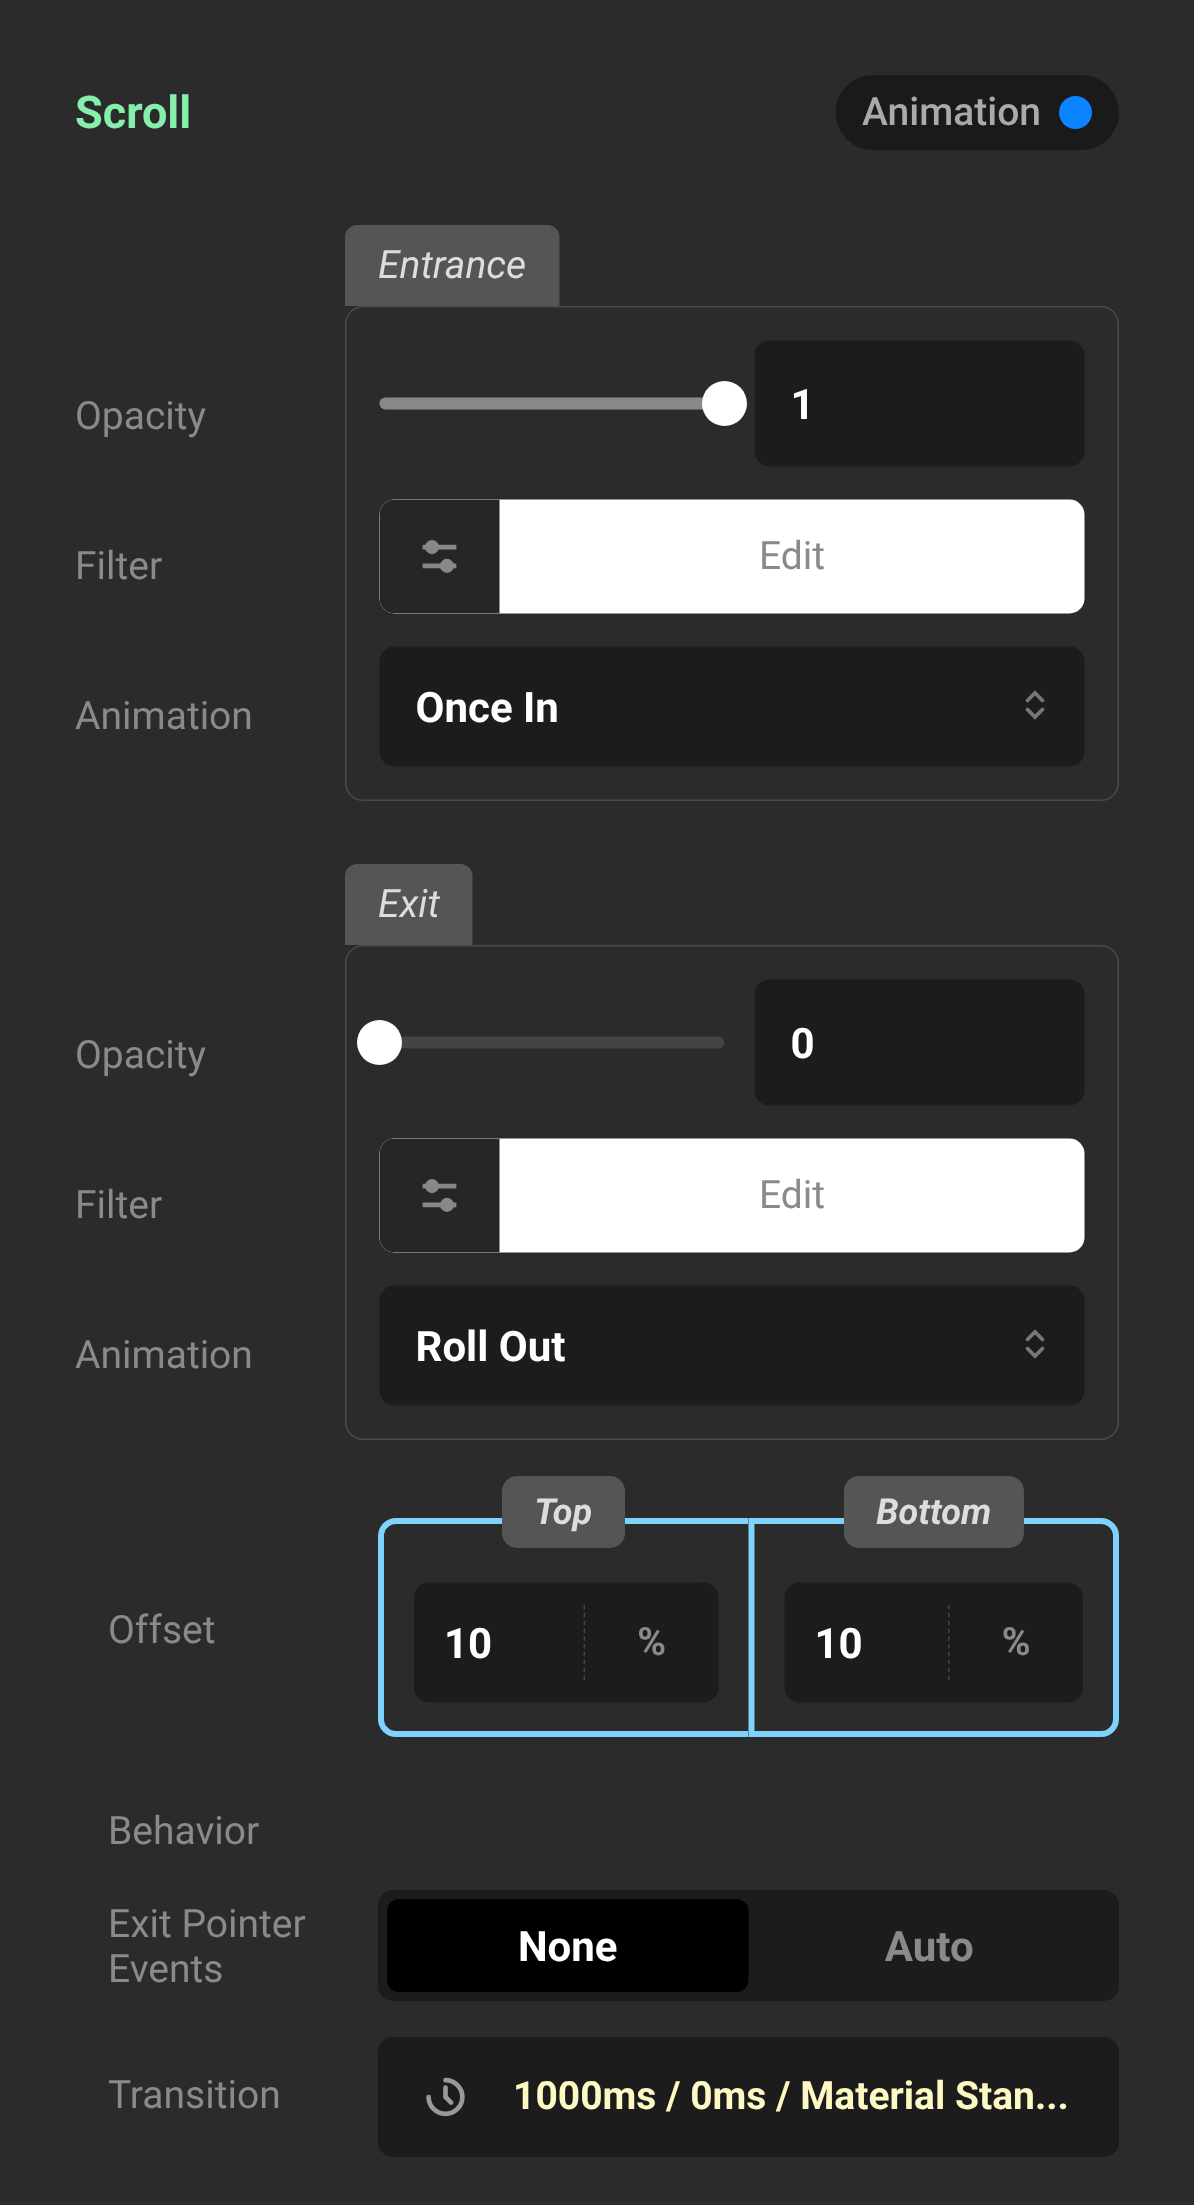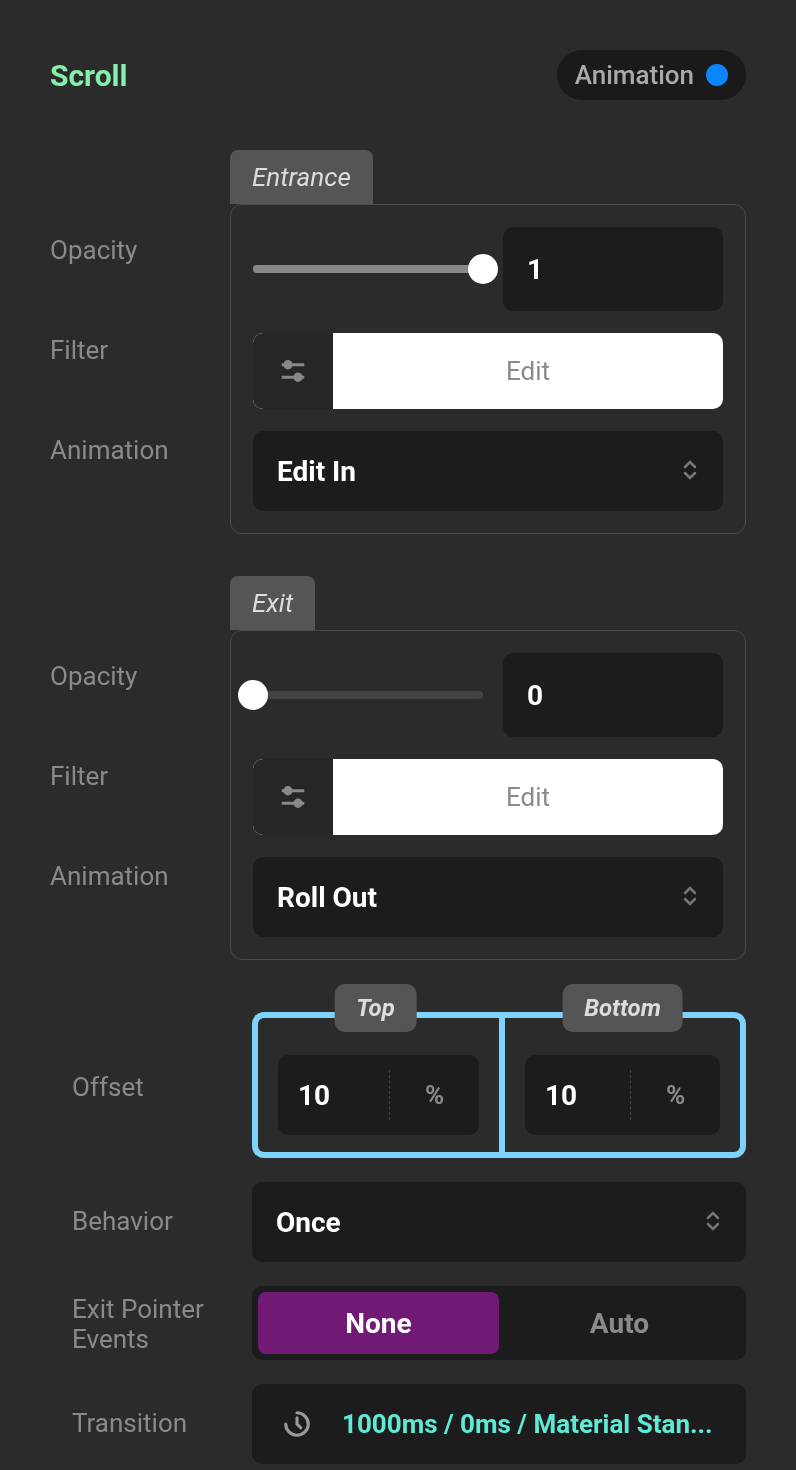--- a/index.html
+++ b/index.html
@@ -180,21 +180,21 @@
     background: #555;
     color: #ddd;
     font-style: italic;
     font-size: 24px;
     padding: 10px 22px;
     border-radius: 10px;
     z-index: 2;
     font-weight: bold;
   }
   .offset-box {
-    border: 6px solid #7dd3fc;
+    border: 4px solid #7dd3fc;
     padding: 40px 20px 20px 20px;
     height: 146px;
     display: flex;
     align-items: center;
     justify-content: center;
   }
   .offset-half:first-child .offset-box {
     border-radius: 12px 0 0 12px;
     border-right: none;
   }
@@ -241,21 +241,21 @@
   .seg-item {
     flex: 1;
     display: flex;
     align-items: center;
     justify-content: center;
     font-size: 28px;
     font-weight: 700;
     border-radius: 8px;
   }
   .seg-item.active {
-    background: #701a75;
+    background: #000000;
     color: #fff;
   }
   .seg-item:not(.active) {
     color: #8a8a8a;
   }
   .trans-box {
     flex: 1;
     height: 80px;
     background: #1c1c1c;
     border-radius: 10px;
@@ -268,35 +268,35 @@
     height: 100%;
     display: flex;
     align-items: center;
     justify-content: center;
     color: #999;
   }
   .trans-text {
     flex: 1;
     font-size: 26px;
     font-weight: 700;
-    color: #5eead4;
+    color: #fef9c3;
     white-space: nowrap;
     overflow: hidden;
     text-overflow: ellipsis;
     padding-right: 20px;
   }
   .section {
     display: flex;
     margin-bottom: 20px;
   }
   .section .label-side {
     width: 180px;
     display: flex;
     flex-direction: column;
-    justify-content: flex-start;
+    justify-content: center;
     padding-top: 50px;
   }
   .section .label-side .lbl {
     font-size: 26px;
     color: #8a8a8a;
     height: 100px;
     display: flex;
     align-items: center;
   }
   .section .group-side {
@@ -340,21 +340,21 @@
                 <circle cx="8" cy="7" r="2.5" fill="#888"></circle>
               <line x1="3" y1="17" x2="21" y2="17"></line>
                 <circle cx="16" cy="17" r="2.5" fill="#888"></circle>
             </svg>
           </div>
           <div class="edit-label">Edit</div>
         </div>
       </div>
       <div class="group-row">
         <div class="select-box">
-          <span class="select-label">Edit In</span>
+          <span class="select-label">Once In</span>
           <span class="chev">
             <svg width="18" height="26" viewBox="0 0 18 26">
                 <path d="M4 10 L9 5 L14 10 M4 16 L9 21 L14 16" stroke="#777" stroke-width="2.5" fill="none" stroke-linecap="round"></path>
               </svg>
           </span>
         </div>
       </div>
     </div>
   </div>
 </div>
@@ -425,30 +425,20 @@
             <div class="offset-unit">%</div>
           </div>
         </div>
       </div>
     </div>
   </div>
 </div>
 
 <div class="row" style="margin-bottom:24px;">
   <div class="label-col">Behavior</div>
-  <div class="control-col" style="display:flex">
-    <div class="select-box">
-      <span class="select-label">Once</span>
-      <span class="chev">
-        <svg width="18" height="26" viewBox="0 0 18 26">
-            <path d="M4 10 L9 5 L14 10 M4 16 L9 21 L14 16" stroke="#777" stroke-width="2.5" fill="none" stroke-linecap="round"></path>
-          </svg>
-      </span>
-    </div>
-  </div>
 </div>
 
 <div class="row" style="margin-bottom:24px;">
   <div class="label-col" style="padding-top:8px">Exit Pointer Events</div>
   <div class="control-col" style="display:flex">
     <div class="seg-control">
       <div class="seg-item active">None</div>
       <div class="seg-item">Auto</div>
     </div>
   </div>

